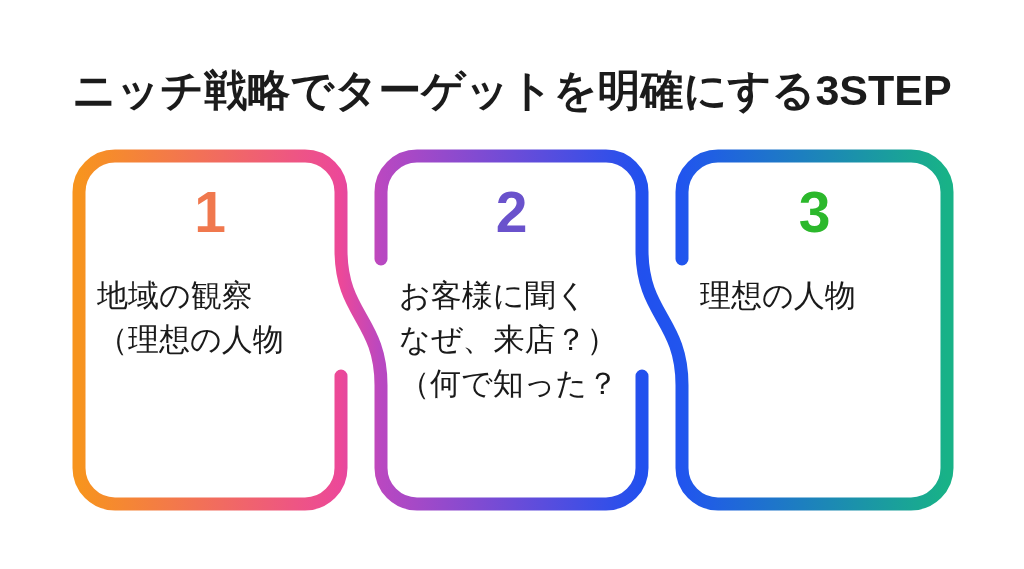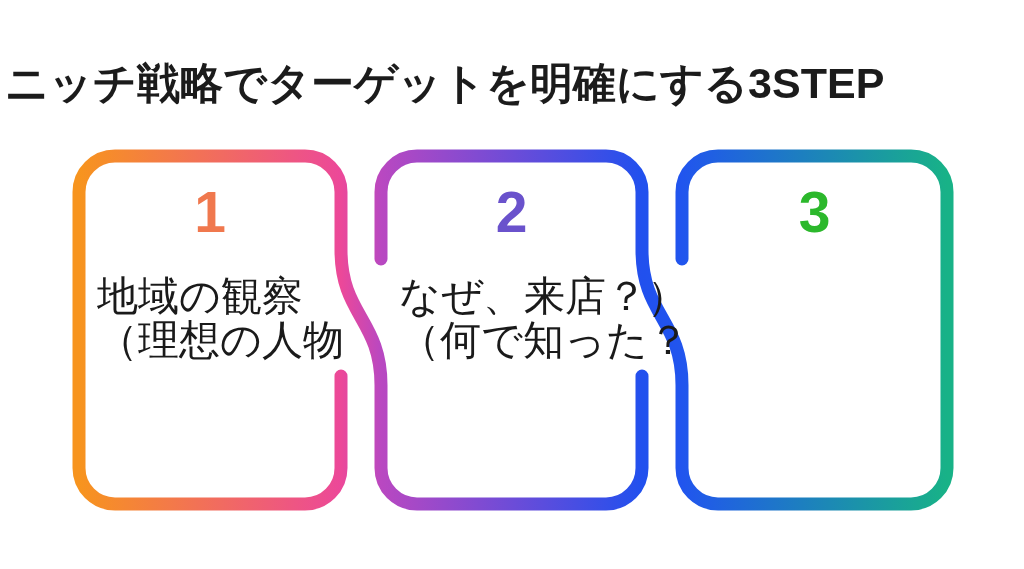--- a/index.html
+++ b/index.html
@@ -13,22 +13,22 @@
     height: 569px;
     background: #ffffff;
     overflow: hidden;
     font-family: "Liberation Sans", sans-serif;
   }
   .title {
     position: absolute;
     left: 0;
     right: 0;
     top: 50px;
-    margin: 5px;
-    text-align: left;
+    margin: 12px;
+    text-align: center;
     font-size: 43px;
     font-weight: 800;
     color: #1b1b1b;
     letter-spacing: 0px;
     white-space: nowrap;
   }
   .borders {
     position: absolute;
     left: 0;
     top: 0;
@@ -39,21 +39,21 @@
     position: absolute;
     top: 184px;
     text-align: center;
     font-size: 57px;
     font-weight: 800;
     line-height: 1;
   }
   .step-text {
     position: absolute;
     top: 274px;
-    font-size: 41px;
+    font-size: 31px;
     line-height: 44px;
     color: #1a1a1a;
     white-space: nowrap;
   }
   .num-1 { left: 79px;  width: 262px; }
   .num-2 { left: 381px; width: 261px; }
   .num-3 { left: 682px; width: 265px; }
   .txt-1 { left: 97px;  }
   .txt-2 { left: 399px; }
   .txt-3 { left: 700px; }
@@ -101,21 +101,23 @@
   </svg>
 
   <div class="step-number num-1" style="color: rgb(240, 120, 78);">1</div>
   <div class="step-text txt-1">
     <div>地域の観察</div>
     <div>（理想の人物</div>
   </div>
 
   <div class="step-number num-2" style="color: rgb(106, 82, 204);">2</div>
   <div class="step-text txt-2">
+    <div>お客様に聞く</div>
     <div>なぜ、来店？）</div>
     <div>（何で知った？</div>
   </div>
 
   <div class="step-number num-3" style="color: rgb(44, 184, 44);">3</div>
   <div class="step-text txt-3">
+    <div>理想の人物</div>
   </div>
 
 </div>
 
 </body></html>

